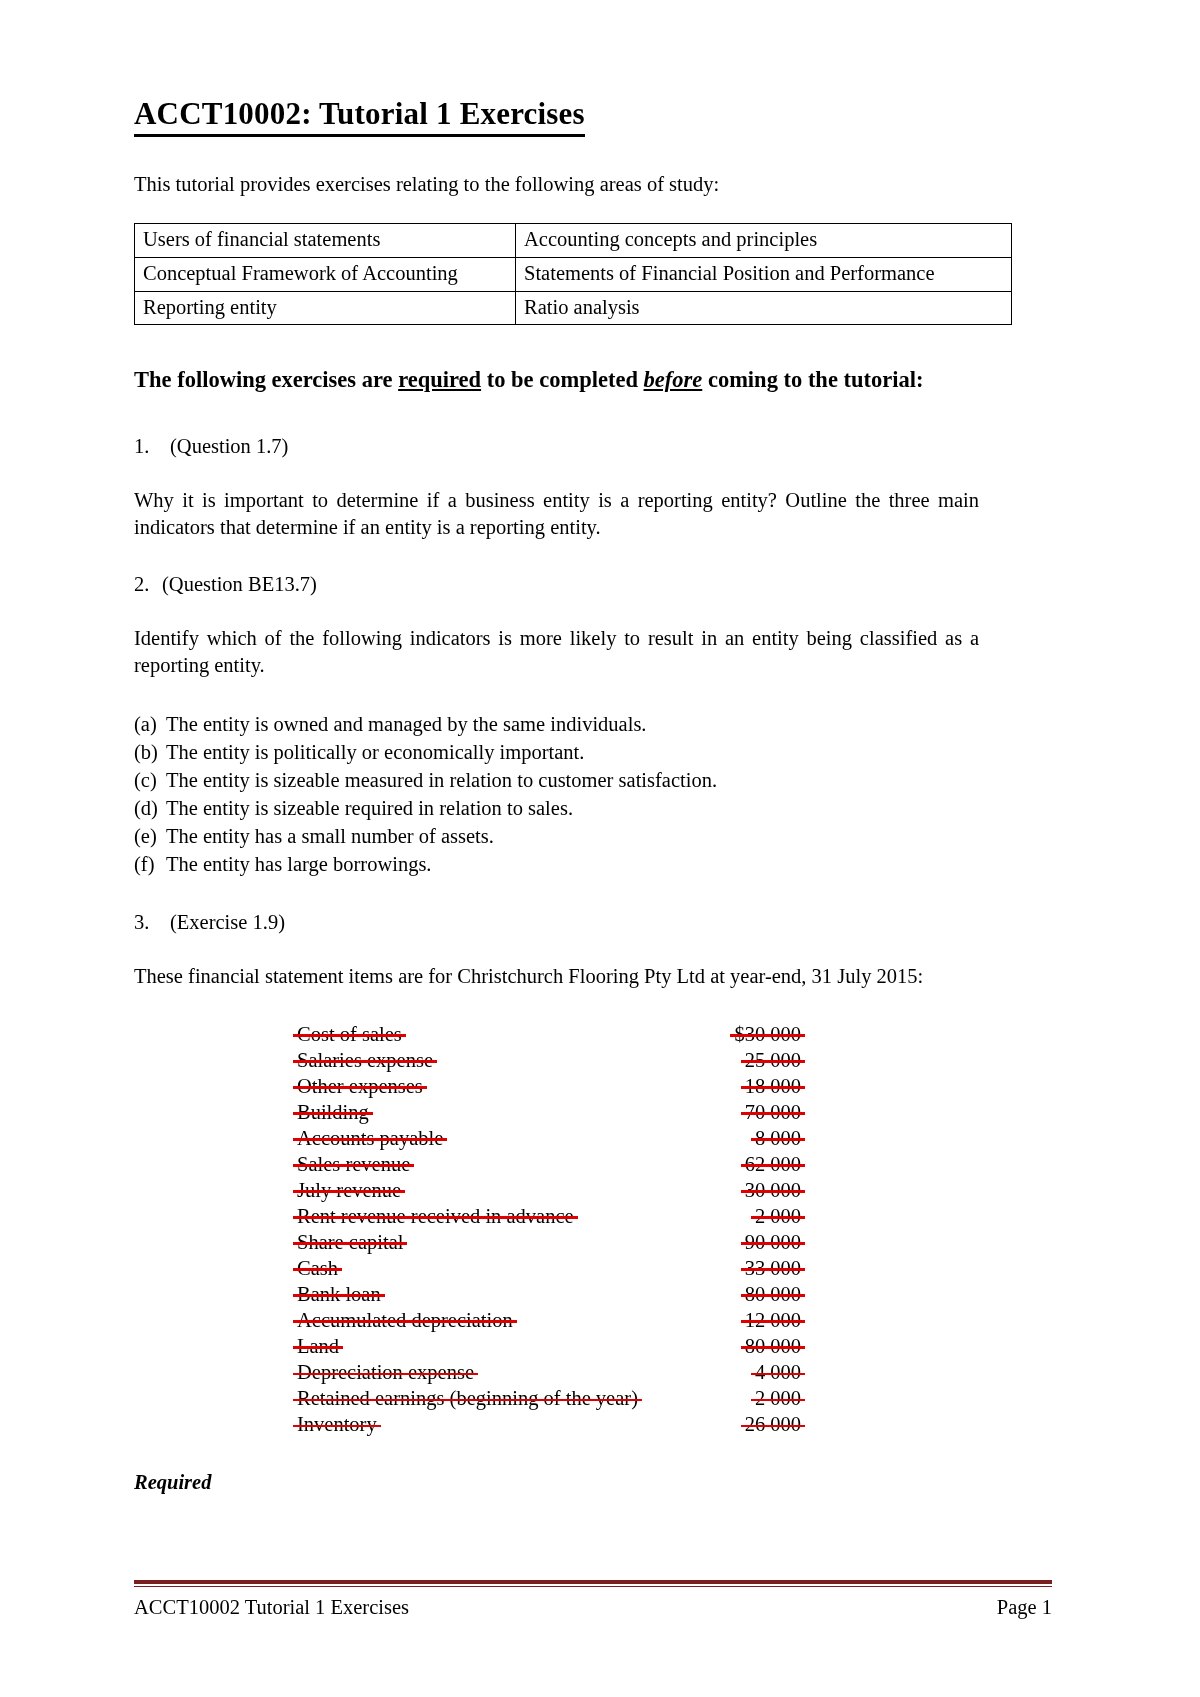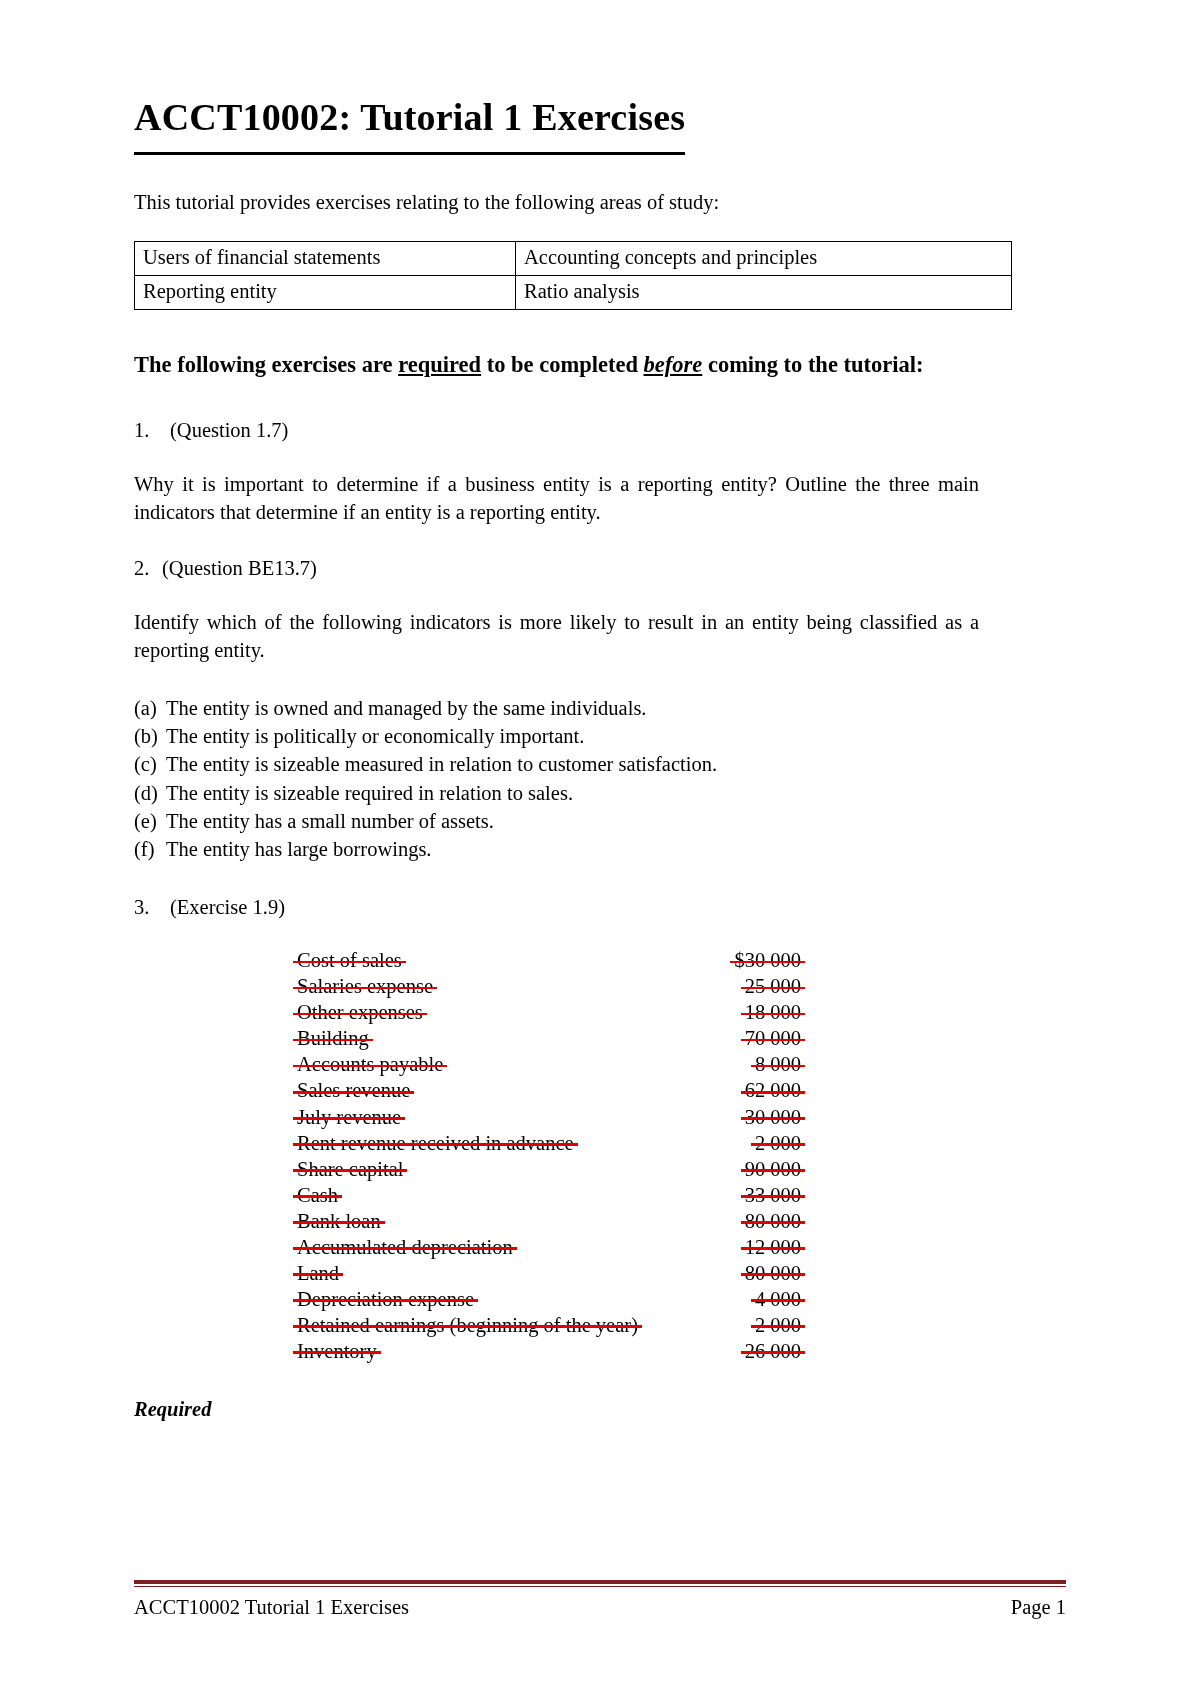--- a/index.html
+++ b/index.html
@@ -23,27 +23,27 @@
   }
   .content {
     position: absolute;
     left: 134px;
     top: 96px;
     width: 845px;
   }
 
   
   .doc-title {
-    font-size: 38px;
+    font-size: 31px;
     font-weight: bold;
     letter-spacing: 0.2px;
     margin: 0 0 34px 0;
     display: inline-block;
     border-bottom: 3px solid #000;
-    padding-bottom: 12px;
+    padding-bottom: 2px;
     line-height: 1.15;
   }
 
   
   .intro {
     font-size: 20.5px;
     margin: 0 0 26px 0;
     line-height: 1.3;
   }
 
@@ -165,21 +165,21 @@
     font-size: 20.5px;
     font-weight: bold;
     font-style: italic;
     margin: 34px 0 0 0;
   }
 
   
   .footer {
     position: absolute;
     left: 134px;
-    right: 134px;
+    right: 148px;
     bottom: 78px;
   }
   .footer-rule-thick {
     height: 4px;
     background: #7a2020;
     margin-bottom: 2px;
   }
   .footer-rule-thin {
     height: 1.5px;
     background: #7a2020;
@@ -203,20 +203,24 @@
 
     <p class="intro">This tutorial provides exercises relating to the following areas of study:</p>
 
     <table class="topics">
       <tbody>
         <tr>
           <td class="col-a">Users of financial statements</td>
           <td class="col-b">Accounting concepts and principles</td>
         </tr>
         <tr>
+          <td class="col-a">Conceptual Framework of Accounting</td>
+          <td class="col-b">Statements of Financial Position and Performance</td>
+        </tr>
+        <tr>
           <td class="col-a">Reporting entity</td>
           <td class="col-b">Ratio analysis</td>
         </tr>
       </tbody>
     </table>
 
     <p class="instruction"><span>The following exercises are </span><span class="u">required</span><span> to be completed </span><span class="ui">before</span><span> coming to the tutorial:</span></p>
 
     <p class="q-head"><span class="num">1.</span><span>(Question 1.7)</span></p>
 
@@ -248,20 +252,21 @@
           <span>The entity has a small number of assets.</span>
         </li>
       <li>
           <span class="letter">(f)</span>
           <span>The entity has large borrowings.</span>
         </li>
     </ul>
 
     <p class="q-head"><span class="num">3.</span><span>(Exercise 1.9)</span></p>
 
+    <p class="q-body">These financial statement items are for Christchurch Flooring Pty Ltd at year-end, 31 July 2015:</p>
 
     <div class="fin-list" id="fin-list">
         <div class="fin-row">
           <span class="spacer"></span>
           <span class="fin-name strike">Cost of sales</span>
           <span class="fin-amt-wrap"><span class="fin-amt strike">$30 000</span></span>
         </div>
         <div class="fin-row">
           <span class="spacer"></span>
           <span class="fin-name strike">Salaries expense</span>

